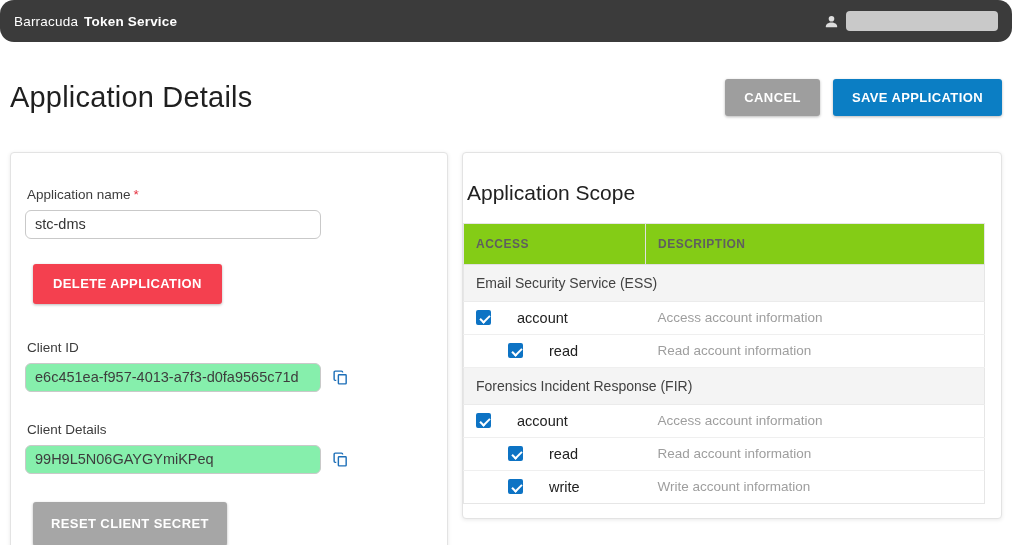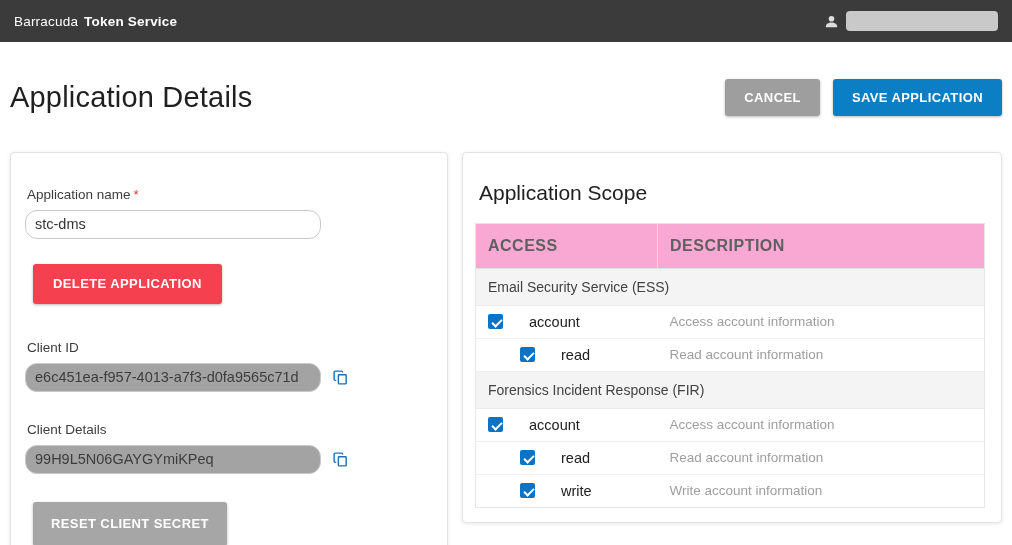--- a/index.html
+++ b/index.html
@@ -15,20 +15,21 @@
 
   
   .topbar {
     height: 42px;
     background: #3b3b3b;
     display: flex;
     align-items: center;
     padding: 0 14px;
     color: #ffffff;
     font-size: 13.5px;
+    border-radius: 14px;
   }
   .topbar .brand { font-weight: 400; margin-right: 6px; letter-spacing: .2px; }
   .topbar .product { font-weight: 700; letter-spacing: .2px; }
   .topbar-right { margin-left: auto; display: flex; align-items: center; gap: 7px; cursor: pointer; }
   .user-icon svg { display: block; }
   .redacted-name {
     width: 152px;
     height: 20px;
     background: #d9d9d9;
     border-radius: 4px;
@@ -76,43 +77,43 @@
     border: 1px solid #e3e3e3;
     border-radius: 4px;
     box-shadow: 0 1px 4px rgba(0,0,0,.09);
   }
   .card-left {
     width: 438px;
     padding: 34px 14px 24px 14px;
   }
   .card-right {
     flex: 1;
-    padding: 14px 16px 14px 12px;
+    padding: 14px 16px 14px 0;
   }
 
   
   .field-label {
     font-size: 13.5px;
     color: #3c3c3c;
     margin: 0 0 8px 2px;
   }
   .req-mark { color: #e5303f; margin-left: 3px; }
   .text-input {
     width: 296px;
     height: 29px;
     border: 1px solid #c9c9c9;
-    border-radius: 12px;
+    border-radius: 6px;
     padding: 0 9px;
     font-family: "Liberation Sans", sans-serif;
     font-size: 14.5px;
     color: #333333;
     outline: none;
   }
   .text-input.readonly {
-    background: #a3a3a3;
+    background: #86efac;
     color: #3d3d3d;
   }
   .copy-row { display: flex; align-items: center; gap: 11px; }
   .copy-btn {
     background: none;
     border: none;
     padding: 0;
     cursor: pointer;
     line-height: 0;
   }
@@ -142,26 +143,26 @@
   }
   .scope-table {
     width: 100%;
     border-collapse: collapse;
     border: 1px solid #e6e6e6;
     font-size: 14px;
   }
   .scope-table col.col-access { width: 182px; }
   .scope-table th {
     text-align: left;
-    font-size: 16px;
+    font-size: 12px;
     font-weight: 700;
     color: #5f5f5f;
     letter-spacing: .5px;
     padding: 13px 12px;
-    background: #f9a8d4;
+    background: #84cc16;
     border-bottom: 1px solid #e0e0e0;
   }
   .scope-table th:first-child { border-right: 1px solid #e0e0e0; }
   .scope-table tr.group-row td {
     background: #f4f4f4;
     color: #424242;
     font-size: 14px;
     padding: 10px 12px;
     border-top: 1px solid #ebebeb;
     border-bottom: 1px solid #ebebeb;

